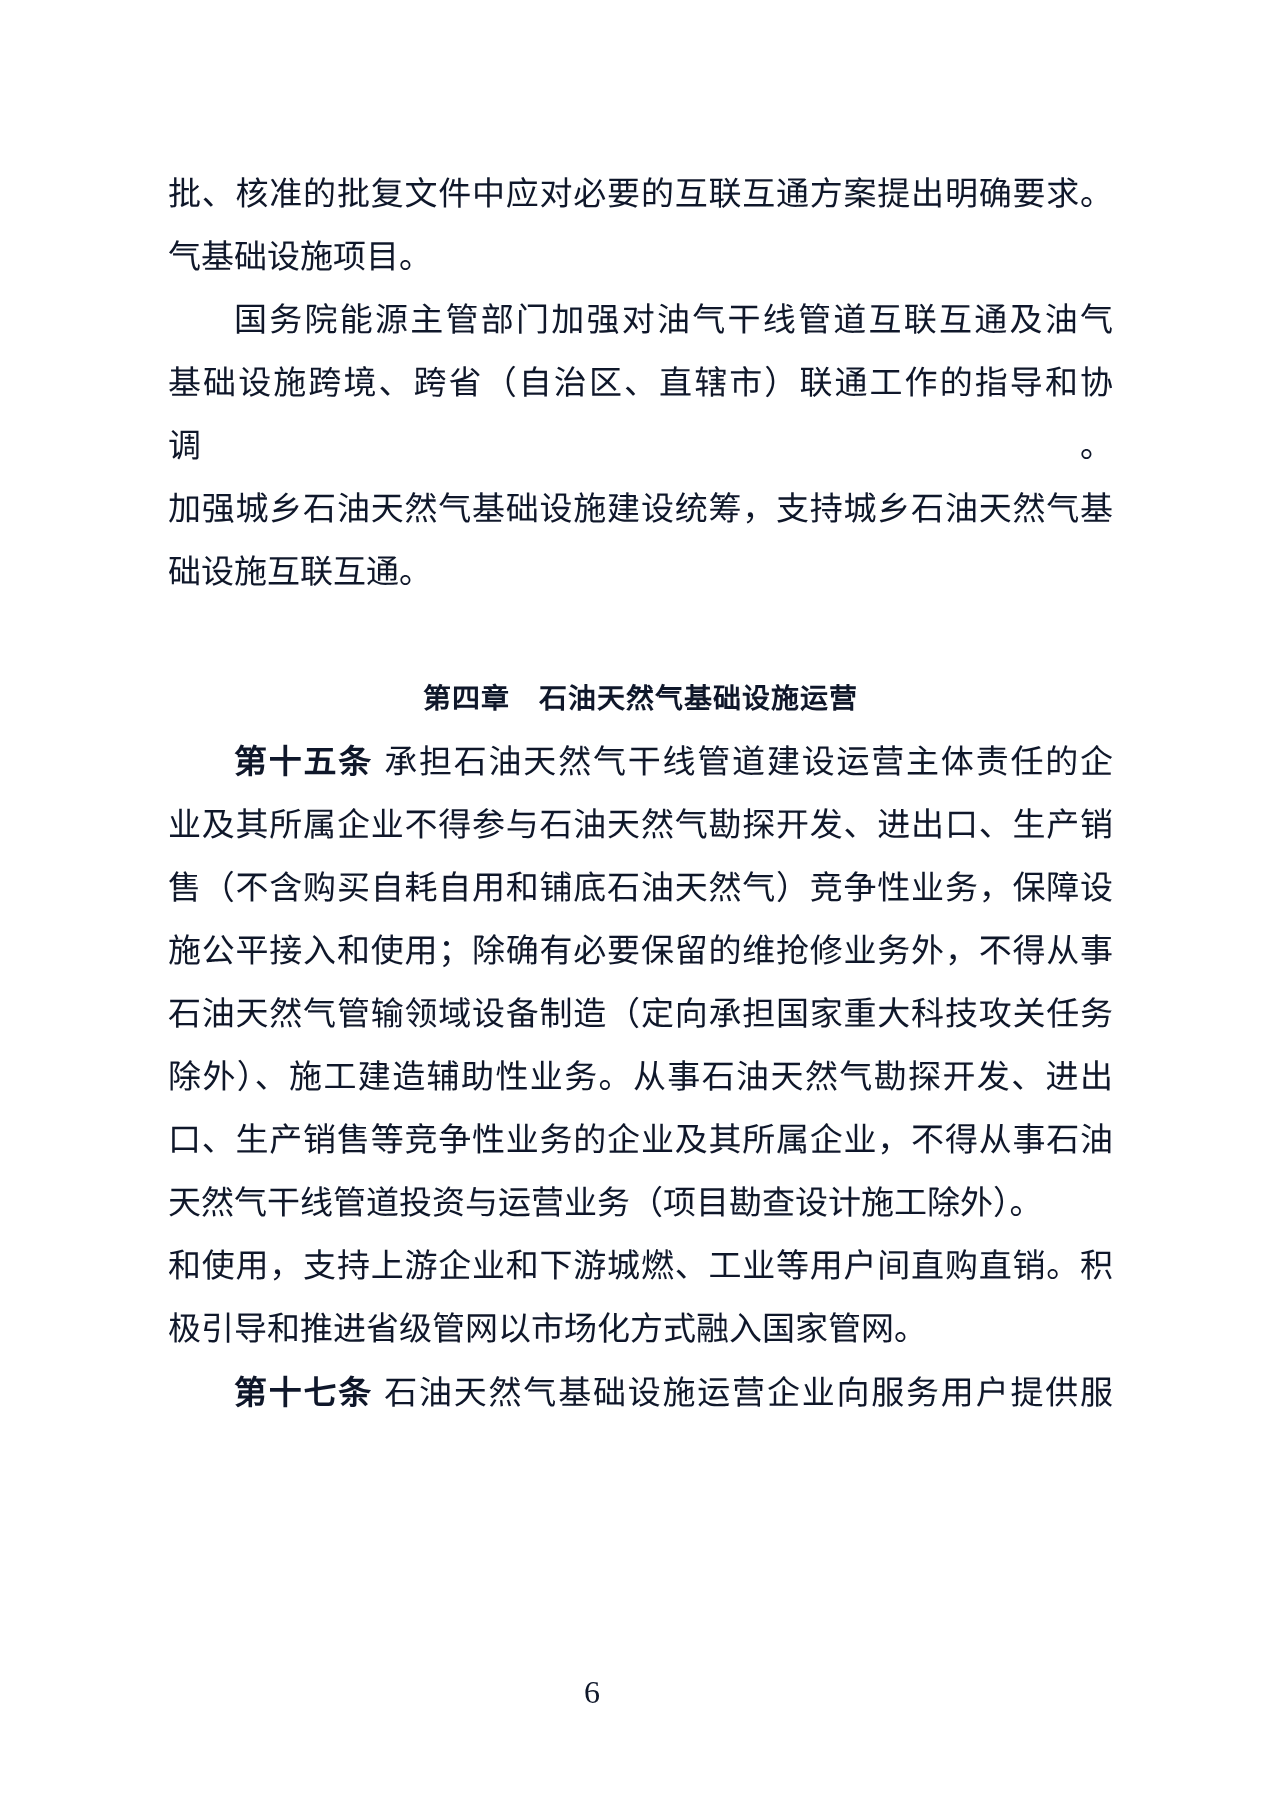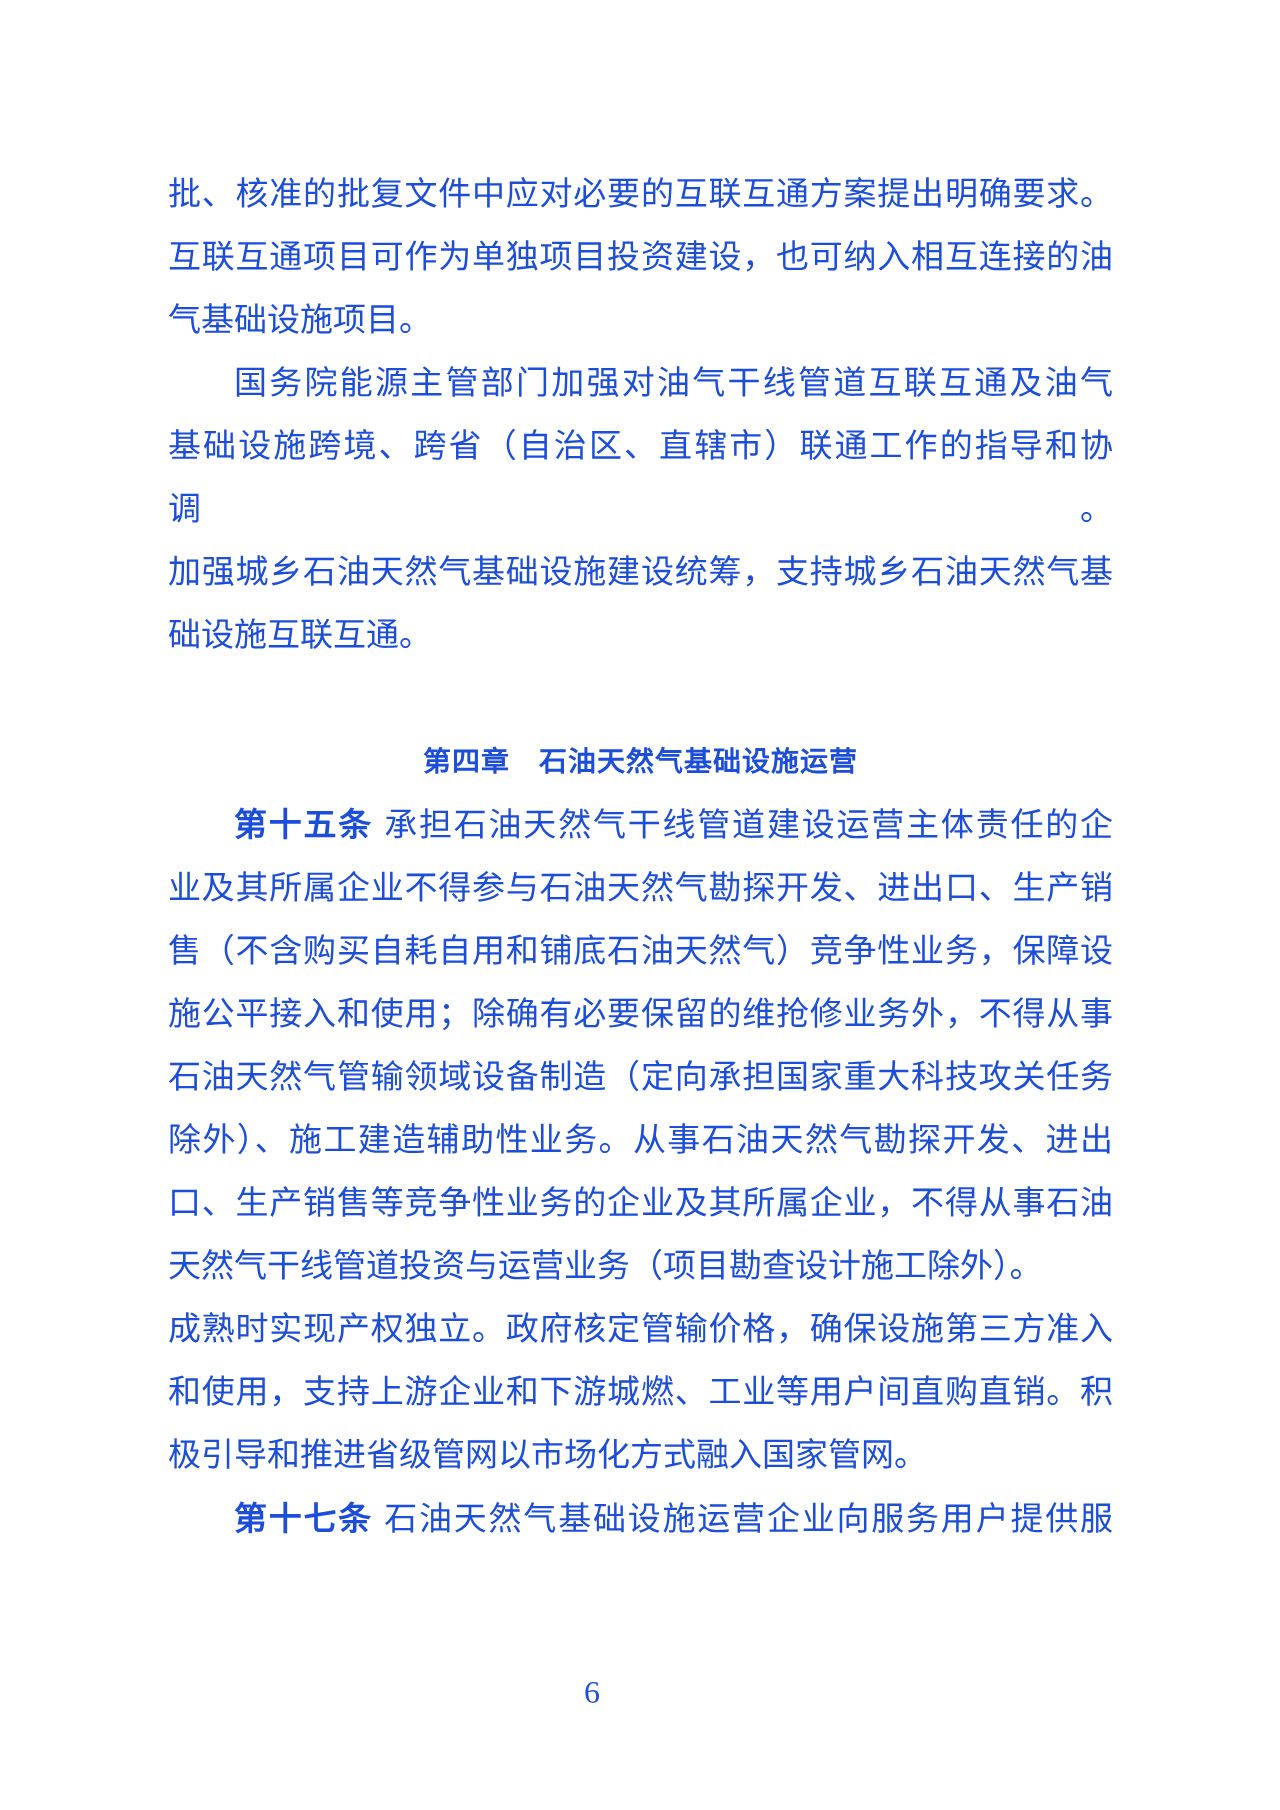--- a/index.html
+++ b/index.html
@@ -6,21 +6,21 @@
   html, body {
     margin: 0;
     padding: 0;
     background: #ffffff;
   }
   .page {
     position: relative;
     width: 1184px;
     height: 1810px;
     background: #ffffff;
-    color: #1d4ed8;
+    color: #0f172a;
     font-family: "Liberation Serif", "DejaVu Serif", serif;
     overflow: hidden;
   }
   .content {
     position: absolute;
     left: 168px;
     top: 163px;
     width: 945px;
   }
   .line {
@@ -62,42 +62,40 @@
     font-family: "Liberation Serif", "DejaVu Serif", serif;
   }
 </style>
 </head>
 <body>
 
 <div class="page">
   <div class="content">
 
     <div class="line fill">批、核准的批复文件中应对必要的互联互通方案提出明确要求。</div>
-    <div class="line fill">互联互通项目可作为单独项目投资建设，也可纳入相互连接的油</div>
     <div class="line">气基础设施项目。</div>
 
     <div class="line fill indent">国务院能源主管部门加强对油气干线管道互联互通及油气</div>
     <div class="line fill">基础设施跨境、跨省（自治区、直辖市）联通工作的指导和协调。</div>
     <div class="line fill">加强城乡石油天然气基础设施建设统筹，支持城乡石油天然气基</div>
     <div class="line">础设施互联互通。</div>
 
     <div class="chapter-heading">第四章　石油天然气基础设施运营</div>
 
     <div class="line fill indent">
       <span class="article-label">第十五条</span><span>承担石油天然气干线管道建设运营主体责任的企</span>
     </div>
     <div class="line fill">业及其所属企业不得参与石油天然气勘探开发、进出口、生产销</div>
     <div class="line fill">售（不含购买自耗自用和铺底石油天然气）竞争性业务，保障设</div>
     <div class="line fill">施公平接入和使用；除确有必要保留的维抢修业务外，不得从事</div>
     <div class="line fill">石油天然气管输领域设备制造（定向承担国家重大科技攻关任务</div>
     <div class="line fill">除外）、施工建造辅助性业务。从事石油天然气勘探开发、进出</div>
     <div class="line fill">口、生产销售等竞争性业务的企业及其所属企业，不得从事石油</div>
     <div class="line">天然气干线管道投资与运营业务（项目勘查设计施工除外）。</div>
 
-    <div class="line fill">成熟时实现产权独立。政府核定管输价格，确保设施第三方准入</div>
     <div class="line fill">和使用，支持上游企业和下游城燃、工业等用户间直购直销。积</div>
     <div class="line">极引导和推进省级管网以市场化方式融入国家管网。</div>
 
     <div class="line fill indent">
       <span class="article-label">第十七条</span><span>石油天然气基础设施运营企业向服务用户提供服</span>
     </div>
 
   </div>
 
   <div class="page-number">6</div>

